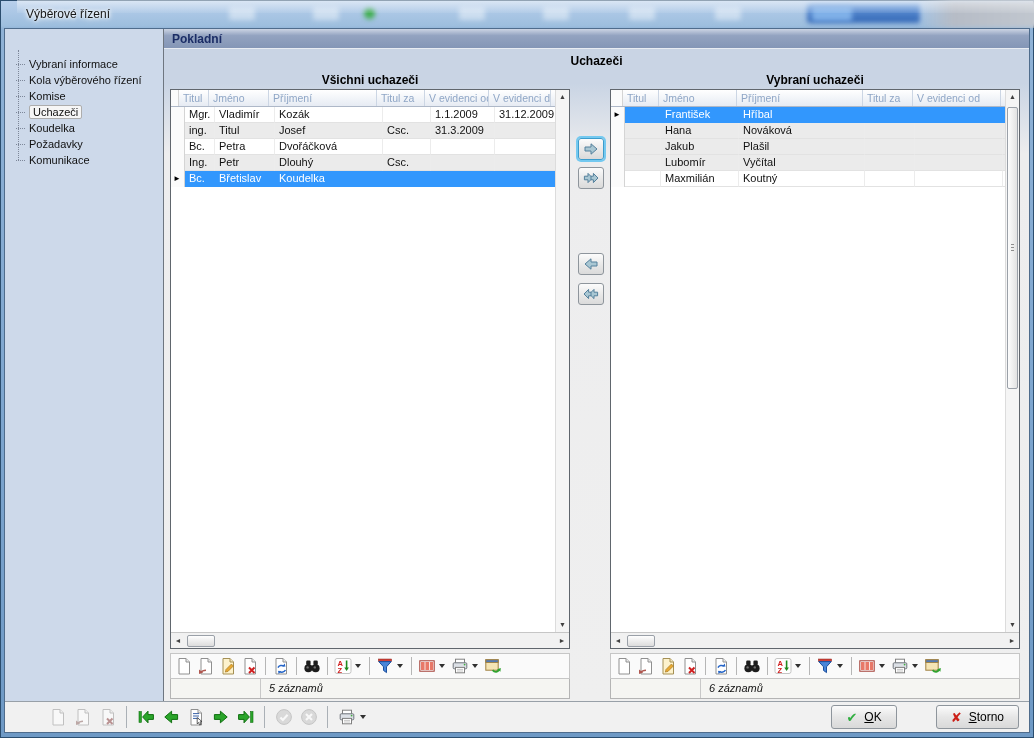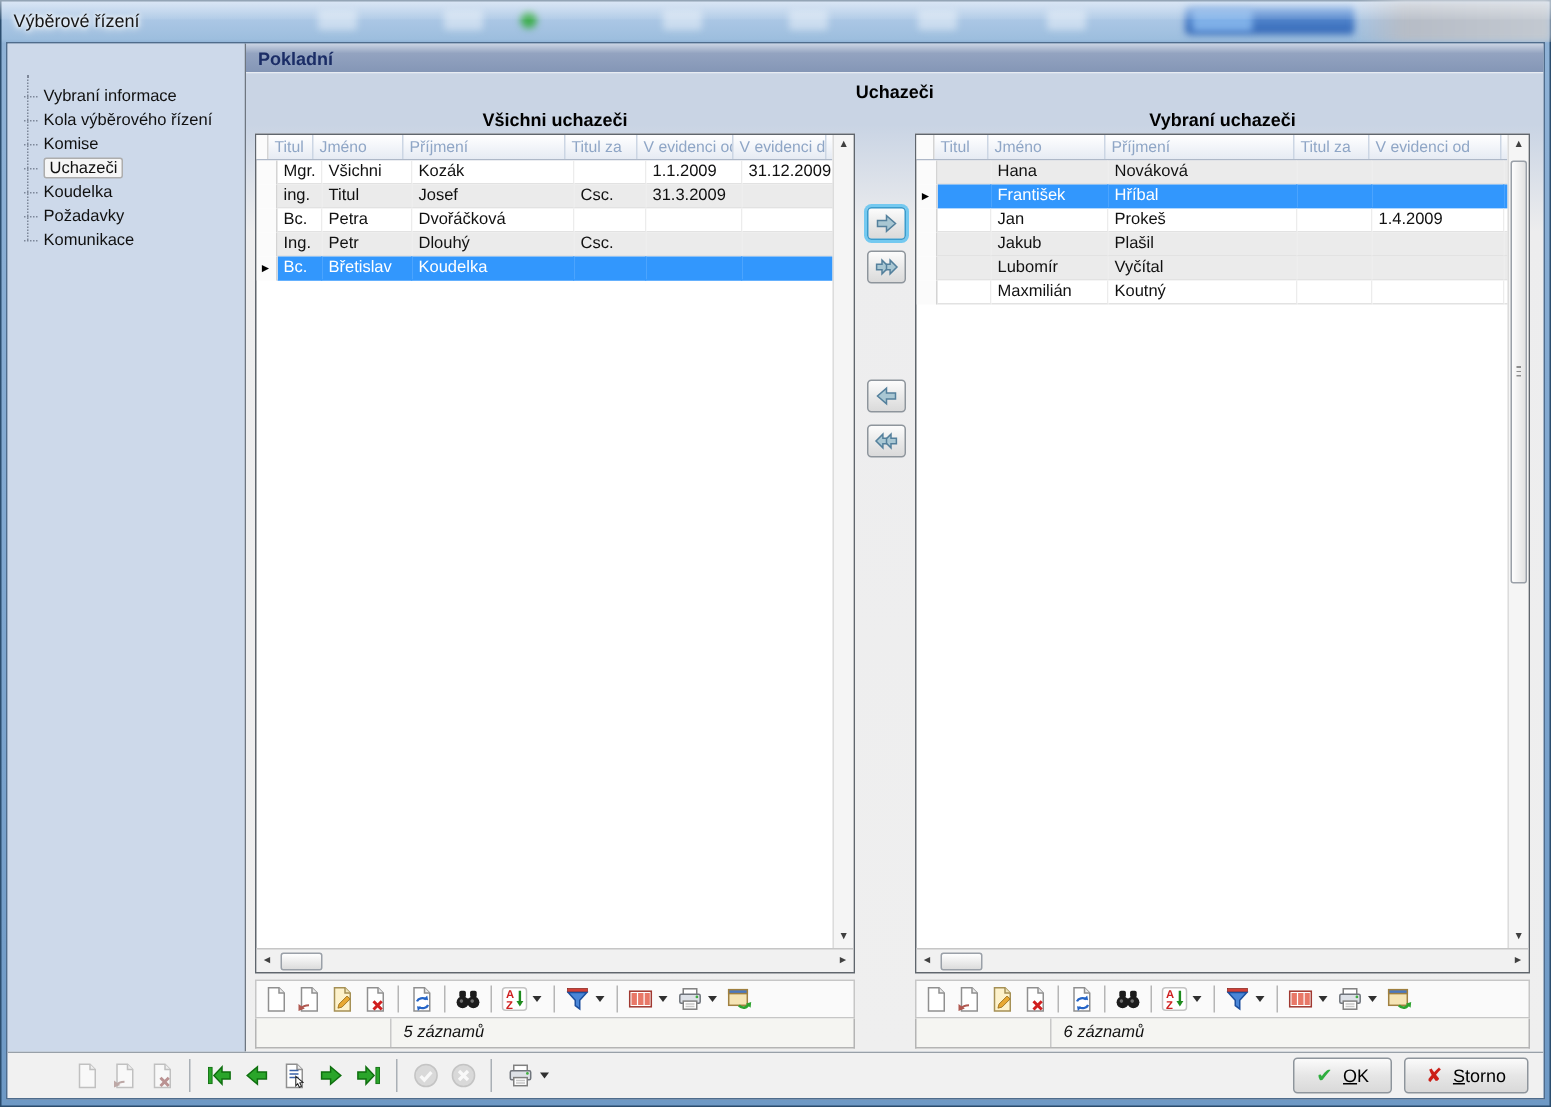--- a/index.html
+++ b/index.html
@@ -4,21 +4,21 @@
 <style>
   html,body{margin:0;padding:0;background:#555;}
   *{box-sizing:border-box;}
   .window{
     position:relative;width:1034px;height:738px;margin:0 auto;
     font-family:"Liberation Sans","DejaVu Sans",sans-serif;font-size:11px;color:#111;
     background:linear-gradient(180deg,#b9d0ec 0px,#9dbede 26px,#8fb2d6 29px,#7ea6cf 400px,#6e99c5 100%);
     box-shadow:inset 0 0 0 1px #2b4d6e;
   }
   
-  .titlebar{position:relative;height:28px;overflow:hidden;display:flex;align-items:center;padding-left:9px;}
+  .titlebar{position:relative;height:28px;overflow:hidden;display:flex;align-items:center;padding-left:9px;margin-left:17px;}
   .title-text{position:relative;z-index:5;font-size:12px;color:#161616;
     text-shadow:0 0 3px #fff,0 0 5px #fff,0 1px 6px #fff;}
   .glass-blob{position:absolute;filter:blur(2.5px);z-index:1;}
   .gb-sq{top:7px;width:26px;height:13px;background:rgba(235,242,250,.55);border-radius:2px;}
   .gb1{left:212px}.gb2{left:296px}.gb3{left:442px}.gb4{left:526px}.gb5{left:612px}.gb6{left:698px}
   .gb-green{left:347px;top:8px;width:11px;height:11px;border-radius:50%;background:#3fae4f;}
   .gb-blue{left:790px;top:4px;width:113px;height:19px;border-radius:3px;
     background:linear-gradient(180deg,#6d9ede,#2f64b4);}
   .gb-blue-inner{left:795px;top:6px;width:40px;height:15px;border-radius:2px;background:#7fb0e8;}
   .gb-gray{left:903px;top:0;width:131px;height:28px;
@@ -100,21 +100,21 @@
   
   .bottombar{height:31px;flex:none;background:#f1f1f1;border-top:1px solid #98a0a8;
     display:flex;align-items:center;padding-left:40px;}
   .bottom-icons{display:flex;align-items:center;}
   .bbtn{width:25px;height:24px;display:flex;align-items:center;justify-content:center;flex:none;}
   .bbtn.disabled{opacity:.5;filter:grayscale(55%);}
   .bsep{width:1px;height:22px;background:#aab0b6;margin:0 6px;flex:none;}
   .footer-buttons{margin-left:auto;display:flex;gap:8px;padding-right:10px;}
   .btn{display:flex;align-items:center;gap:7px;height:24px;padding:0 14px;border:1px solid #8e959c;border-radius:3px;
     background:linear-gradient(180deg,#fbfbfb,#e6e6e6 50%,#d9d9d9);font-size:12px;color:#000;
-    font-family:"Liberation Sans","DejaVu Sans",sans-serif;cursor:default;}
+    font-family:"Liberation Sans","DejaVu Sans",sans-serif;cursor:default;margin-left:31px;}
   .glyph-check::before{content:"✔";color:#2fae3f;font-weight:bold;font-size:13px;}
   .glyph-x::before{content:"✘";color:#cc2018;font-weight:bold;font-size:13px;}
   .u{text-decoration:underline;}
 </style>
 </head>
 <body>
 
 <div class="window">
   <div class="titlebar">
     <div class="glass-blob gb-sq gb1"></div>
@@ -177,21 +177,21 @@
                   <div class="gh-cell" style="width:60px">Jméno</div>
                   <div class="gh-cell" style="width:108px">Příjmení</div>
                   <div class="gh-cell" style="width:48px">Titul za</div>
                   <div class="gh-cell" style="width:64px">V evidenci od</div>
                   <div class="gh-cell" style="width:62px">V evidenci do</div>
                   <div class="gh-cell gh-fill"></div>
                 </div>
                 <div class="grid-row">
                   <div class="gutter"></div>
                   <div class="cell" style="width:30px">Mgr.</div>
-                  <div class="cell" style="width:60px">Všichni</div>
+                  <div class="cell" style="width:60px">Vladimír</div>
                   <div class="cell" style="width:108px">Kozák</div>
                   <div class="cell" style="width:48px"></div>
                   <div class="cell" style="width:64px">1.1.2009</div>
                   <div class="cell" style="width:62px">31.12.2009</div>
                   <div class="cell cell-fill"></div>
                 </div>
                 <div class="grid-row row-striped">
                   <div class="gutter"></div>
                   <div class="cell" style="width:30px">ing.</div>
                   <div class="cell" style="width:60px">Titul</div>
@@ -375,45 +375,36 @@
               <div class="grid">
                 <div class="grid-header">
                   <div class="gutter"></div>
                   <div class="gh-cell" style="width:36px">Titul</div>
                   <div class="gh-cell" style="width:78px">Jméno</div>
                   <div class="gh-cell" style="width:126px">Příjmení</div>
                   <div class="gh-cell" style="width:50px">Titul za</div>
                   <div class="gh-cell" style="width:88px">V evidenci od</div>
                   <div class="gh-cell gh-fill"></div>
                 </div>
-                <div class="grid-row row-striped">
-                  <div class="gutter"></div>
-                  <div class="cell" style="width:36px"></div>
-                  <div class="cell" style="width:78px">Hana</div>
-                  <div class="cell" style="width:126px">Nováková</div>
-                  <div class="cell" style="width:50px"></div>
-                  <div class="cell" style="width:88px"></div>
-                  <div class="cell cell-fill"></div>
-                </div>
                 <div class="grid-row row-selected">
                   <div class="gutter marked"></div>
                   <div class="cell" style="width:36px"></div>
                   <div class="cell" style="width:78px">František</div>
                   <div class="cell" style="width:126px">Hříbal</div>
                   <div class="cell" style="width:50px"></div>
                   <div class="cell" style="width:88px"></div>
                   <div class="cell cell-fill"></div>
                 </div>
-                <div class="grid-row">
+                <div class="grid-row row-striped">
                   <div class="gutter"></div>
                   <div class="cell" style="width:36px"></div>
-                  <div class="cell" style="width:78px">Jan</div>
-                  <div class="cell" style="width:126px">Prokeš</div>
+                  <div class="cell" style="width:78px">Hana</div>
+                  <div class="cell" style="width:126px">Nováková</div>
                   <div class="cell" style="width:50px"></div>
-                  <div class="cell" style="width:88px">1.4.2009</div>
+                  <div class="cell" style="width:88px"></div>
                   <div class="cell cell-fill"></div>
                 </div>
                 <div class="grid-row row-striped">
                   <div class="gutter"></div>
                   <div class="cell" style="width:36px"></div>
                   <div class="cell" style="width:78px">Jakub</div>
                   <div class="cell" style="width:126px">Plašil</div>
                   <div class="cell" style="width:50px"></div>
                   <div class="cell" style="width:88px"></div>
                   <div class="cell cell-fill"></div>

